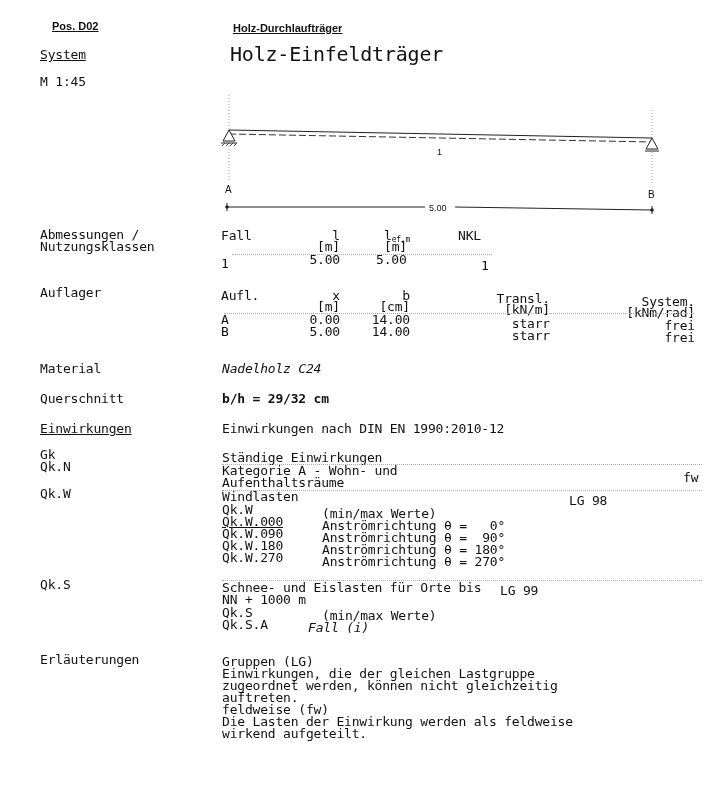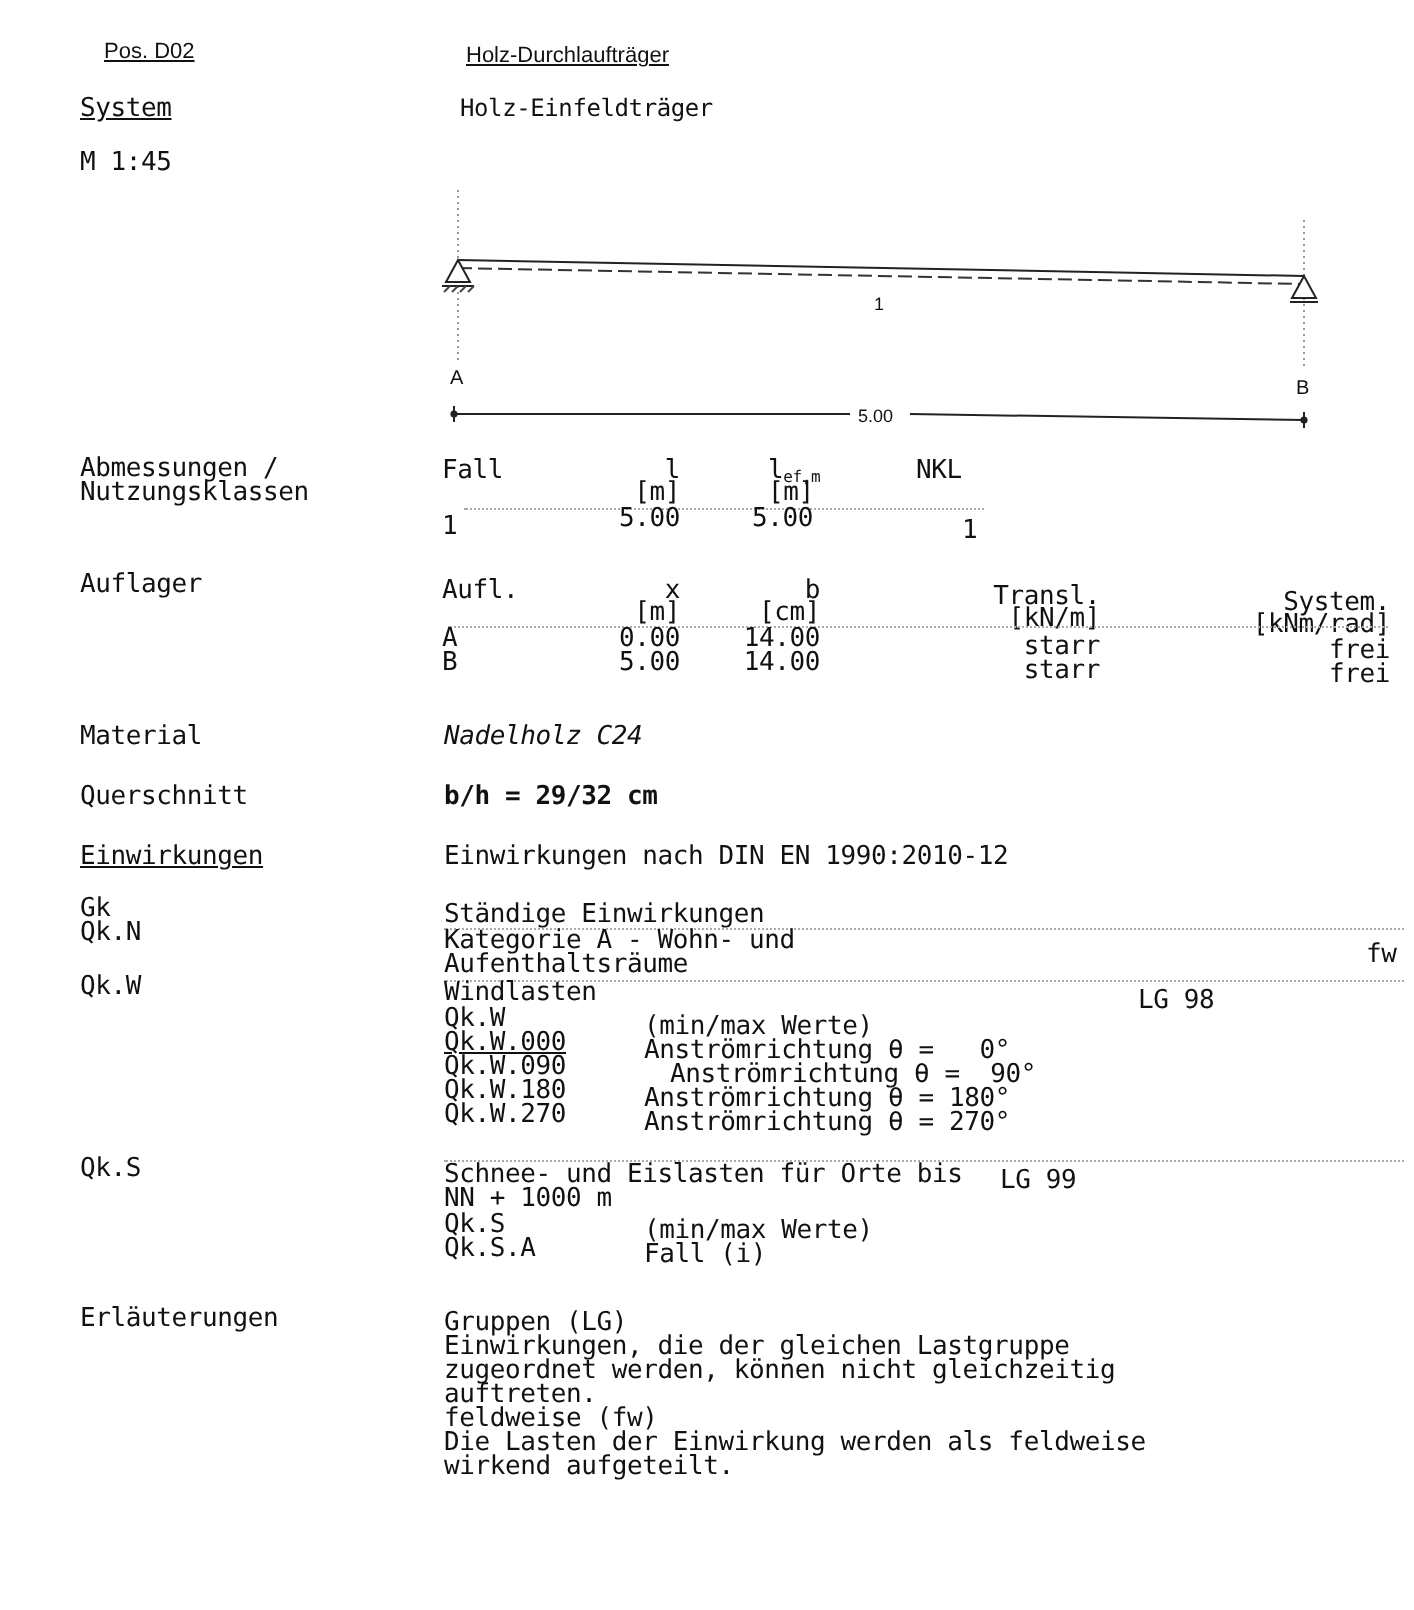--- a/index.html
+++ b/index.html
@@ -3,33 +3,33 @@
 <meta charset="utf-8">
 <style>
   html, body { margin: 0; padding: 0; background: #ffffff; }
   body { width: 707px; height: 805px; position: relative; overflow: hidden; color: #111; }
   .mono { font-family: "DejaVu Sans Mono", "Liberation Mono", monospace; font-size: 13px; letter-spacing: -0.2px; }
   .sans { font-family: "Liberation Sans", sans-serif; }
   .abs { position: absolute; white-space: pre; line-height: 13px; }
   .u { text-decoration: underline; }
   .b { font-weight: bold; }
   .it { font-style: italic; }
-  .hdr { font-size: 11px; font-weight: normal; text-decoration: underline; padding-left: 12px; }
+  .hdr { font-size: 11px; font-weight: bold; text-decoration: underline; padding-left: 12px; }
   .dot { position: absolute; height: 0; border-top: 1px dotted #aaa; }
   .r { text-align: right; }
   sub.s { font-size: 8px; vertical-align: -2px; margin-top: 32px; }
 </style>
 </head>
 <body>
 
 <div class="abs sans hdr" style="left:40px;top:20px;">Pos. D02</div>
 <div class="abs sans hdr" style="left:221px;top:22px;">Holz-Durchlaufträger</div>
 
 <div class="abs mono u" style="left:40px;top:48px;">System</div>
-<div class="abs mono" style="left:230px;top:48px;font-size:12px;">Holz-Einfeldträger</div>
+<div class="abs mono" style="left:230px;top:48px;font-size:20px;">Holz-Einfeldträger</div>
 <div class="abs mono" style="left:40px;top:75px;">M 1:45</div>
 
 <svg style="position:absolute;left:200px;top:90px;" width="480" height="130" viewBox="0 0 480 130">
 
   <line x1="29" y1="5" x2="29" y2="90" stroke="#999" stroke-dasharray="1,2"></line>
   <line x1="452" y1="20" x2="452" y2="95" stroke="#999" stroke-dasharray="1,2"></line>
 
   <line x1="29" y1="40" x2="452" y2="48" stroke="#222" stroke-width="1"></line>
   <line x1="29" y1="44" x2="452" y2="52" stroke="#333" stroke-width="1" stroke-dasharray="7,3"></line>
 
@@ -119,35 +119,35 @@
 
 <div class="abs mono" style="left:40px;top:487px;">Qk.W</div>
 <div class="abs mono" style="left:222px;top:490px;">Windlasten</div>
 <div class="abs mono" style="left:569px;top:494px;">LG 98</div>
 
 <div class="abs mono" style="left:222px;top:503px;">Qk.W</div>
 <div class="abs mono" style="left:322px;top:507px;">(min/max Werte)</div>
 <div class="abs mono" style="left:222px;top:515px;text-decoration:underline;">Qk.W.000</div>
 <div class="abs mono" style="left:322px;top:519px;">Anströmrichtung θ =   0°</div>
 <div class="abs mono" style="left:222px;top:527px;">Qk.W.090</div>
-<div class="abs mono" style="left:322px;top:531px;margin-left:13px;">Anströmrichtung θ =  90°</div>
+<div class="abs mono" style="left:322px;top:531px;">Anströmrichtung θ =  90°</div>
 <div class="abs mono" style="left:222px;top:539px;">Qk.W.180</div>
 <div class="abs mono" style="left:322px;top:543px;">Anströmrichtung θ = 180°</div>
 <div class="abs mono" style="left:222px;top:551px;">Qk.W.270</div>
 <div class="abs mono" style="left:322px;top:555px;">Anströmrichtung θ = 270°</div>
 <div class="dot" style="left:222px;top:580px;width:480px;"></div>
 
 <div class="abs mono" style="left:40px;top:578px;">Qk.S</div>
 <div class="abs mono" style="left:222px;top:581px;">Schnee- und Eislasten für Orte bis</div>
 <div class="abs mono" style="left:500px;top:584px;">LG 99</div>
 <div class="abs mono" style="left:222px;top:593px;">NN + 1000 m</div>
 <div class="abs mono" style="left:222px;top:606px;">Qk.S</div>
 <div class="abs mono" style="left:322px;top:609px;">(min/max Werte)</div>
 <div class="abs mono" style="left:222px;top:618px;text-align:center;">Qk.S.A</div>
-<div class="abs mono" style="left:322px;top:621px;">Fall (i)</div>
+<div class="abs mono" style="left:308px;top:621px;font-style:italic;">Fall (i)</div>
 
 <div class="abs mono" style="left:40px;top:653px;">Erläuterungen</div>
 <div class="abs mono" style="left:222px;top:655px;text-align:right;">Gruppen (LG)</div>
 <div class="abs mono" style="left:222px;top:667px;">Einwirkungen, die der gleichen Lastgruppe</div>
 <div class="abs mono" style="left:222px;top:679px;">zugeordnet werden, können nicht gleichzeitig</div>
 <div class="abs mono" style="left:222px;top:691px;">auftreten.</div>
 <div class="abs mono" style="left:222px;top:703px;">feldweise (fw)</div>
 <div class="abs mono" style="left:222px;top:715px;">Die Lasten der Einwirkung werden als feldweise</div>
 <div class="abs mono" style="left:222px;top:727px;">wirkend aufgeteilt.</div>
 

